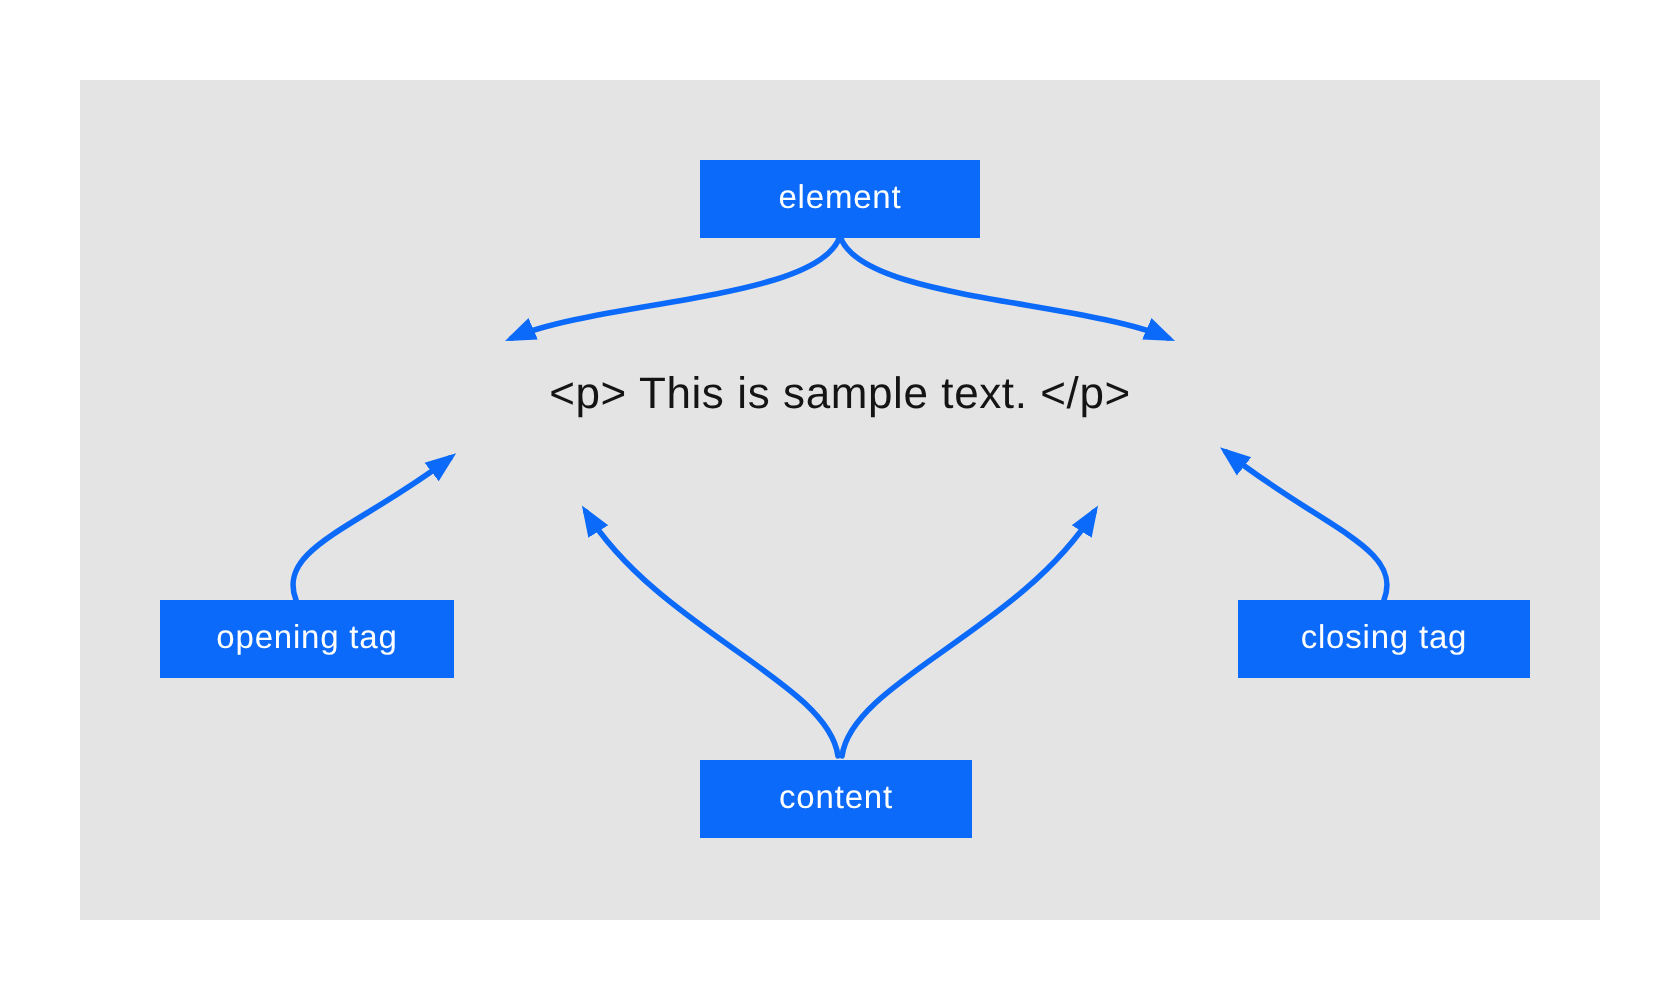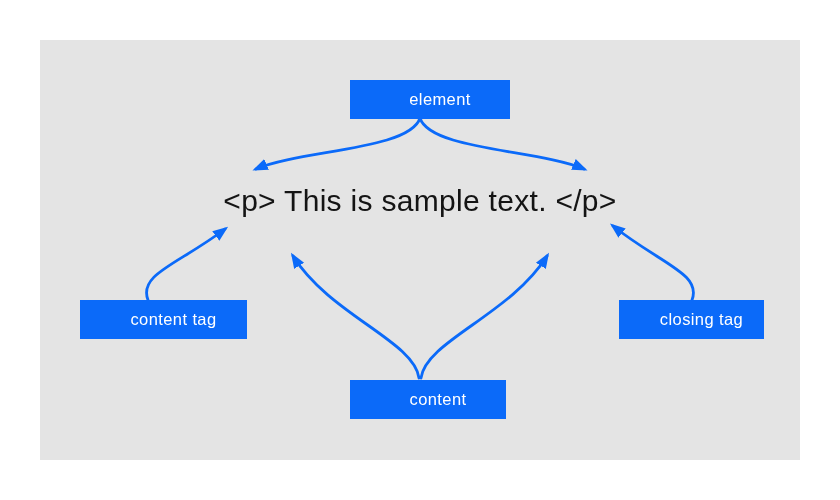--- a/index.html
+++ b/index.html
@@ -39,32 +39,31 @@
   .label-box {
     position: absolute;
     display: flex;
     align-items: center;
     justify-content: center;
     background: var(--color-accent);
     color: var(--color-label_text);
     font-size: 16.5px;
     letter-spacing: 0.4px;
     height: 39px;
-    padding-left: 20px;
   }
   .box-element  { left: 350px; top:  80px; width: 140px; }
   .box-opening  { left:  80px; top: 300px; width: 147px; }
-  .box-closing  { left: 619px; top: 300px; width: 125px; justify-content: center; }
+  .box-closing  { left: 619px; top: 300px; width: 146px; justify-content: center; }
   .box-content  { left: 350px; top: 380px; width: 136px; }
   .code-line {
     position: absolute;
     left: 40px; top: 184px;
     width: 760px;
     text-align: center;
-    font-size: 30px;
+    font-size: 22px;
     letter-spacing: 0.3px;
     color: var(--color-code_text);
     white-space: pre;
   }
 </style>
 </head>
 <body>
 
 <div class="panel"></div>
 
@@ -82,21 +81,21 @@
   <path class="arrow" d="M 421 378 C 426 341 510 315 547 256" marker-end="url(#ah)"></path>
 </svg>
 
 <div class="code-line">&lt;p&gt; This is sample text. &lt;/p&gt;</div>
 
 <div class="label-box box-element">
   <span>element</span>
 </div>
 
 <div class="label-box box-opening">
-  <span>content tag</span>
+  <span>opening tag</span>
 </div>
 
 <div class="label-box box-closing">
   <span>closing tag</span>
 </div>
 
 <div class="label-box box-content">
   <span>content</span>
 </div>
 

